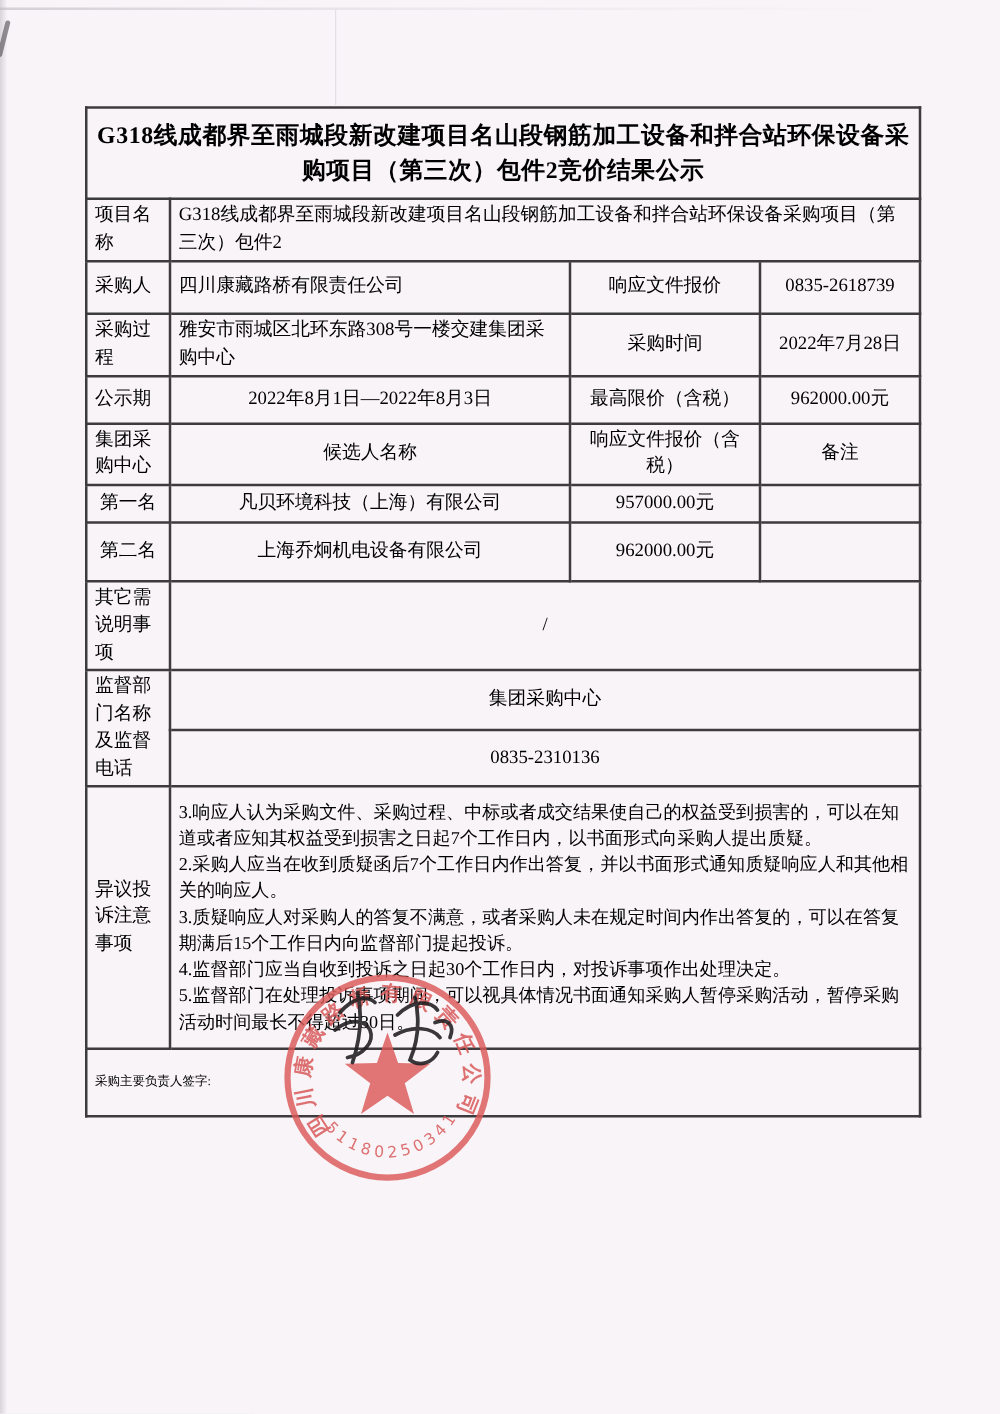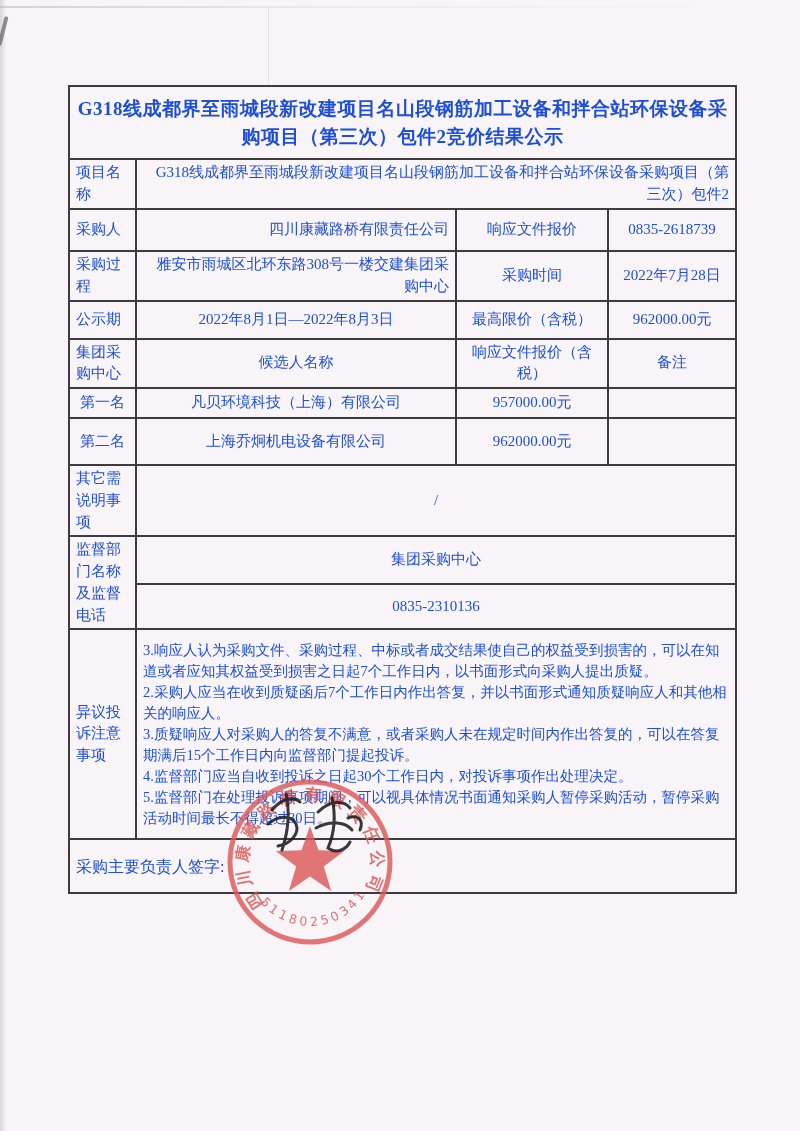--- a/index.html
+++ b/index.html
@@ -46,21 +46,21 @@
     background: #e6e0e6;
   }
   
   table.doc {
     position: absolute;
     left: 68px; top: 85px;
     width: 667px;
     border-collapse: collapse;
     table-layout: fixed;
     font-size: 15px;
-    color: #1d4ed8;
+    color: #000000;
   }
   table.doc td {
     border: 2px solid #3d3b3d;
     vertical-align: middle;
     padding: 2px 6px;
     line-height: 1.45;
     overflow: hidden;
   }
   td.title-cell {
     text-align: center;
@@ -68,34 +68,34 @@
     font-size: 19px;
     line-height: 1.8;
     padding: 6px 12px;
     letter-spacing: .5px;
   }
   td.lbl {
     padding: 2px 4px;
     text-align: left;
   }
   td.lbl-center { text-align: center; }
-  td.val-left { text-align: right; padding: 2px 9px; }
+  td.val-left { text-align: left; padding: 2px 9px; }
   td.val-center { text-align: center; }
   td.hdr { text-align: center; }
   td.objection-cell {
     padding: 8px 10px;
     font-size: 14.5px;
     line-height: 1.5;
     vertical-align: top;
   }
   td.objection-cell .para { text-align: left; }
   td.signature-cell {
     padding: 2px 8px;
     text-align: left;
-    font-size: 16px;
+    font-size: 10px;
   }
   
   .stamp {
     position: absolute;
     left: 220px; top: 772px;
     width: 180px; height: 180px;
     pointer-events: none;
   }
 </style>
 </head>

